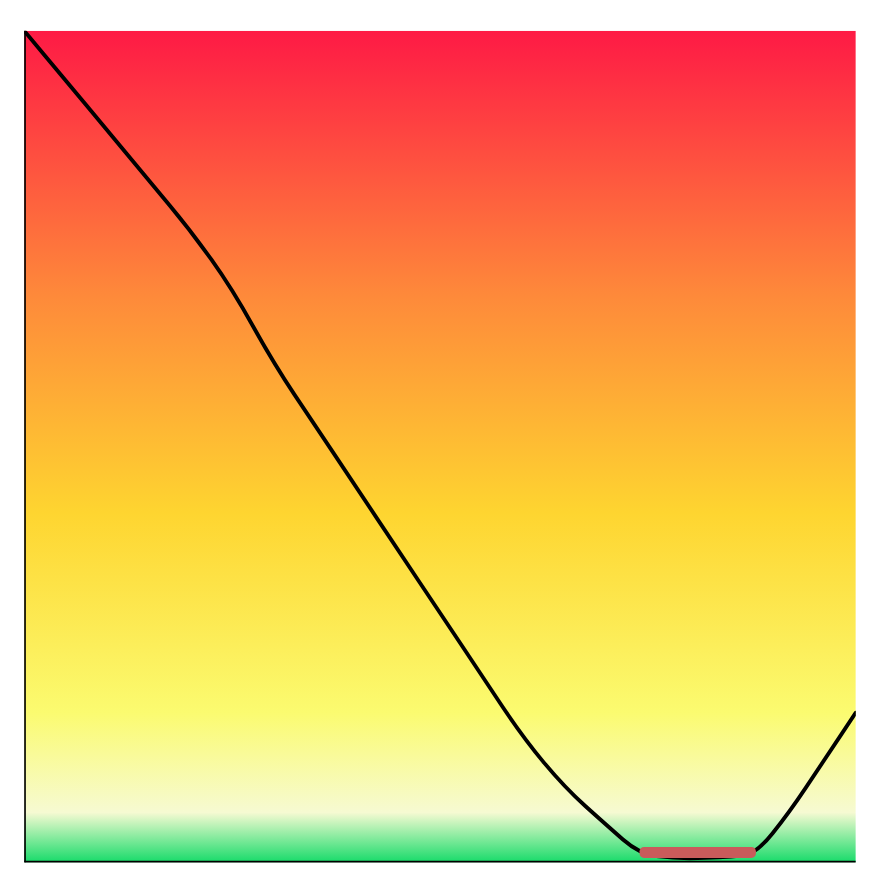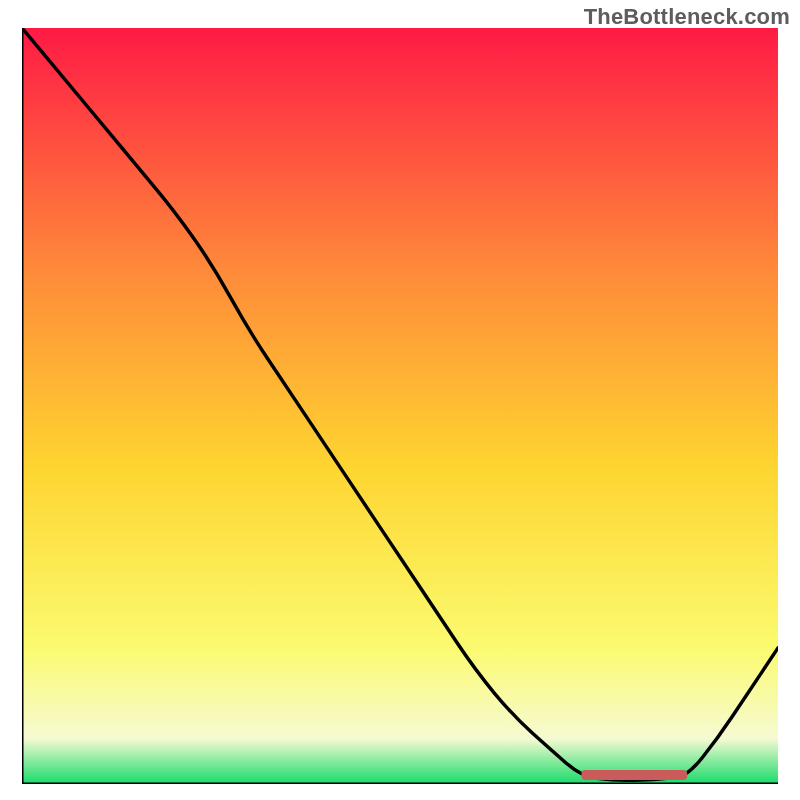--- a/index.html
+++ b/index.html
@@ -34,21 +34,20 @@
     height: 756px;
   }
   svg {
     display: block;
   }
 </style>
 </head>
 <body>
 <div class="wrap">
 
-<div class="watermark">TheBottleneck.com</div>
 
 <div class="plot">
   <svg id="chart-svg" width="756" height="756" viewBox="0 0 756 756">
     <defs>
       <linearGradient id="bg-grad" x1="0" y1="0" x2="0" y2="1">
         <stop id="g0" offset="0%" stop-color="#fe1a45"></stop>
         <stop id="g1" offset="32%" stop-color="#fe8a3a"></stop>
         <stop id="g2" offset="58%" stop-color="#fed530"></stop>
         <stop id="g3" offset="82%" stop-color="#fbfb70"></stop>
         <stop id="g4" offset="94%" stop-color="#f6fad2"></stop>

